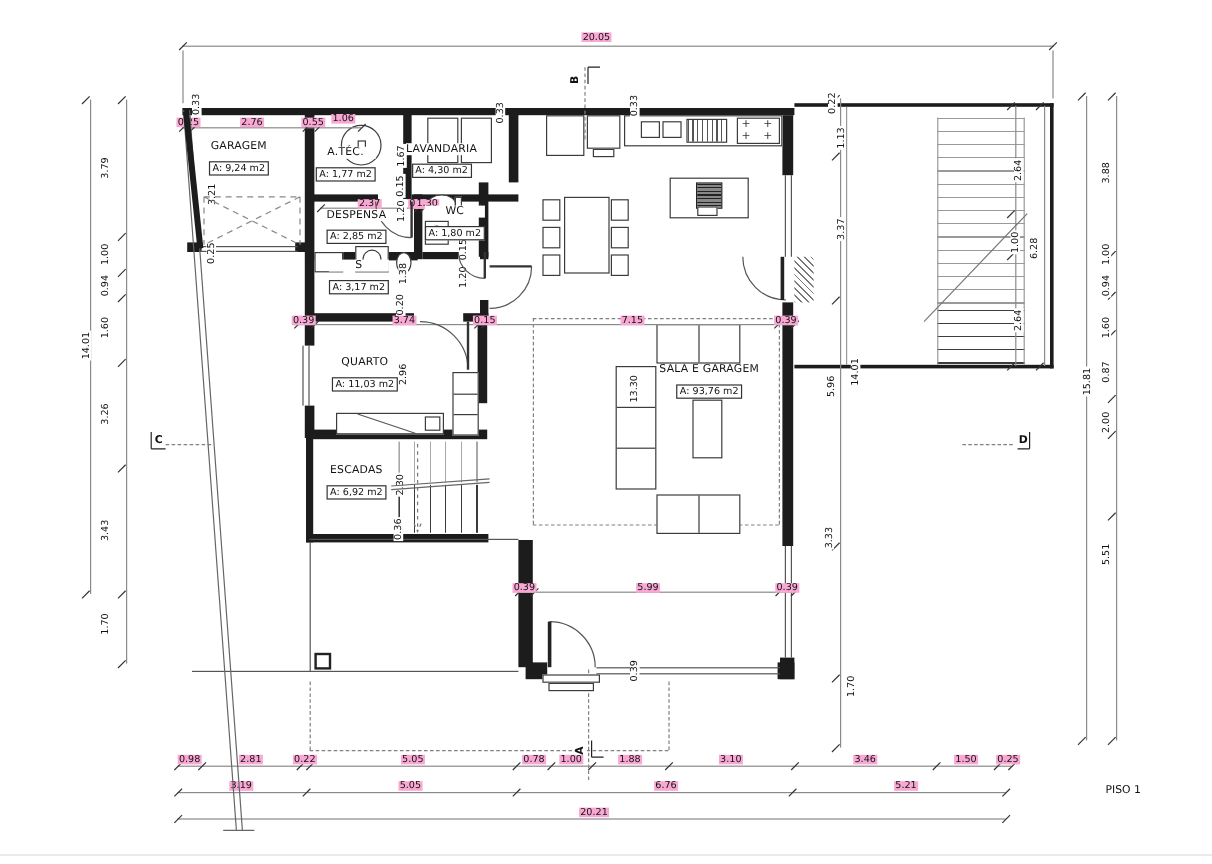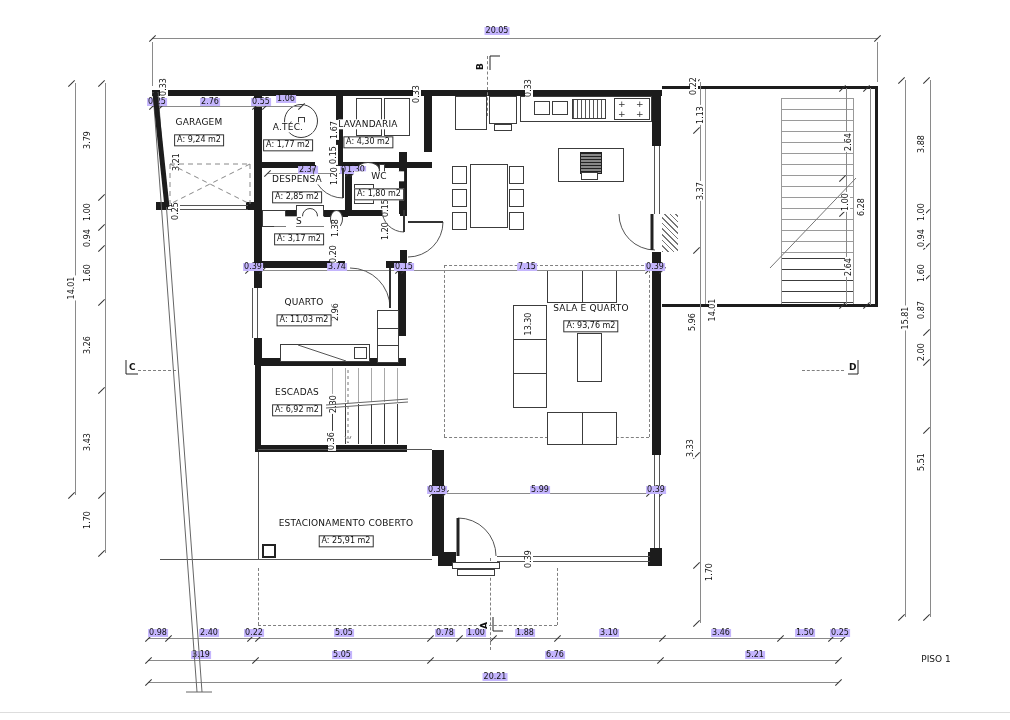--- a/index.html
+++ b/index.html
@@ -14,21 +14,21 @@
   .lnl{position:absolute;background:#999;}
   
   .dln{position:absolute;background:#8a8a8a;}
   
   .dsh-h{position:absolute;border-top:1px dashed #808080;height:0;}
   .dsh-v{position:absolute;border-left:1px dashed #808080;width:0;}
   
   .tk{position:absolute;width:1px;height:9px;background:#333;transform:rotate(45deg);}
   
   .dim{position:absolute;font-size:8px;line-height:1;color:#111;white-space:nowrap;
-       transform:translate(-50%,-50%);background:#c4b5fd;padding:0 1px;}
+       transform:translate(-50%,-50%);background:#f9a8d4;padding:0 1px;}
   .dimr{position:absolute;font-size:8px;line-height:1;color:#111;white-space:nowrap;
        transform:translate(-50%,-50%) rotate(-90deg);background:#fff;padding:0 1px;}
   
   .room{position:absolute;transform:translate(-50%,-50%);text-align:center;color:#111;z-index:30;}
   .room .nm{display:block;font-size:9px;line-height:1.15;letter-spacing:.2px;background:#fff;}
   .room .ar{display:inline-block;border:1px solid #333;background:#fff;font-size:8px;
             line-height:1.2;padding:0 2px;margin-top:1px;}
   .sec{position:absolute;font-size:9px;font-weight:bold;color:#111;background:#fff;line-height:1;}
   .secr{transform:rotate(-90deg);}
   .split-v{position:absolute;top:0;bottom:0;width:1px;background:#3c3c3c;}
@@ -343,21 +343,21 @@
   <span class="dimr" style="left:862px;top:207px">6.28</span>
   <span class="dimr" style="left:922px;top:144px">3.88</span>
   <span class="dimr" style="left:922px;top:212px">1.00</span>
   <span class="dimr" style="left:922px;top:238px">0.94</span>
   <span class="dimr" style="left:922px;top:273px">1.60</span>
   <span class="dimr" style="left:922px;top:310px">0.87</span>
   <span class="dimr" style="left:922px;top:352px">2.00</span>
   <span class="dimr" style="left:922px;top:462px">5.51</span>
   <span class="dimr" style="left:906px;top:318px">15.81</span>
   <span class="dim" style="left:158px;top:633px">0.98</span>
-  <span class="dim" style="left:209px;top:633px">2.40</span>
+  <span class="dim" style="left:209px;top:633px">2.81</span>
   <span class="dim" style="left:254px;top:633px">0.22</span>
   <span class="dim" style="left:344px;top:633px">5.05</span>
   <span class="dim" style="left:445px;top:633px">0.78</span>
   <span class="dim" style="left:476px;top:633px">1.00</span>
   <span class="dim" style="left:525px;top:633px">1.88</span>
   <span class="dim" style="left:609px;top:633px">3.10</span>
   <span class="dim" style="left:721px;top:633px">3.46</span>
   <span class="dim" style="left:805px;top:633px">1.50</span>
   <span class="dim" style="left:840px;top:633px">0.25</span>
   <span class="dim" style="left:201px;top:655px">3.19</span>
@@ -392,26 +392,22 @@
   </div>
   <div class="room" style="left:304px;top:312px">
     <span class="nm">QUARTO</span>
     <span class="ar">A: 11,03 m2</span>
   </div>
   <div class="room" style="left:297px;top:402px">
     <span class="nm">ESCADAS</span>
     <span class="ar">A: 6,92 m2</span>
   </div>
   <div class="room" style="left:591px;top:318px">
-    <span class="nm">SALA E QUARTO</span>
+    <span class="nm">SALA E GARAGEM</span>
     <span class="ar">A: 93,76 m2</span>
-  </div>
-  <div class="room" style="left:346px;top:533px">
-    <span class="nm">ESTACIONAMENTO COBERTO</span>
-    <span class="ar">A: 25,91 m2</span>
   </div>
 
   <span class="sec secr" style="left:477px;top:62px">B</span>
   <span class="sec secr" style="left:481px;top:621px">A</span>
   <span class="sec" style="left:129px;top:363px">C</span>
   <span class="sec" style="left:849px;top:363px">D</span>
 
   <span class="title" style="left:936px;top:659px">PISO 1</span>
   <div class="lnl" style="left:0;top:712px;width:1010px;height:1px;background:#ddd"></div>
 </div>

